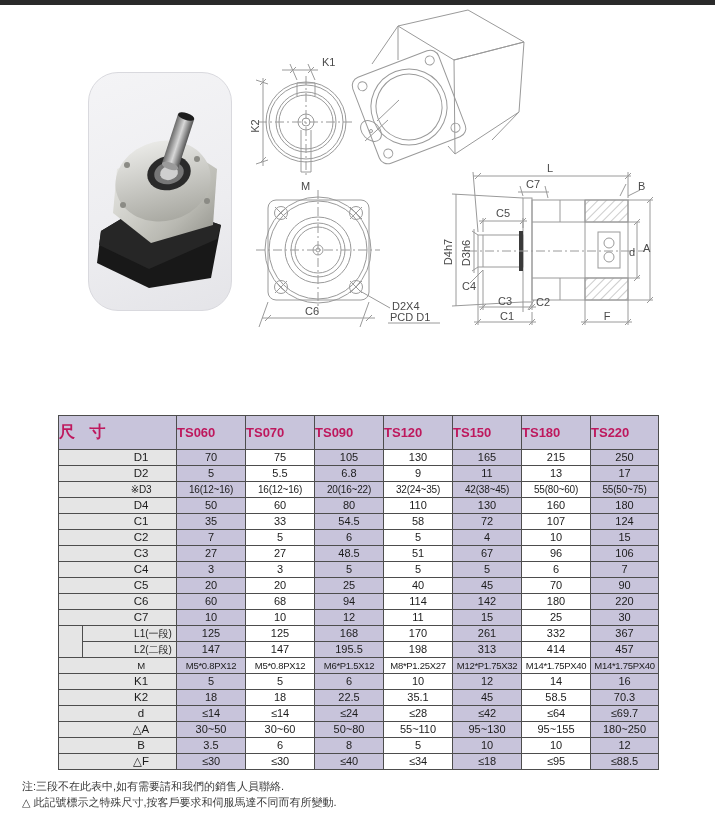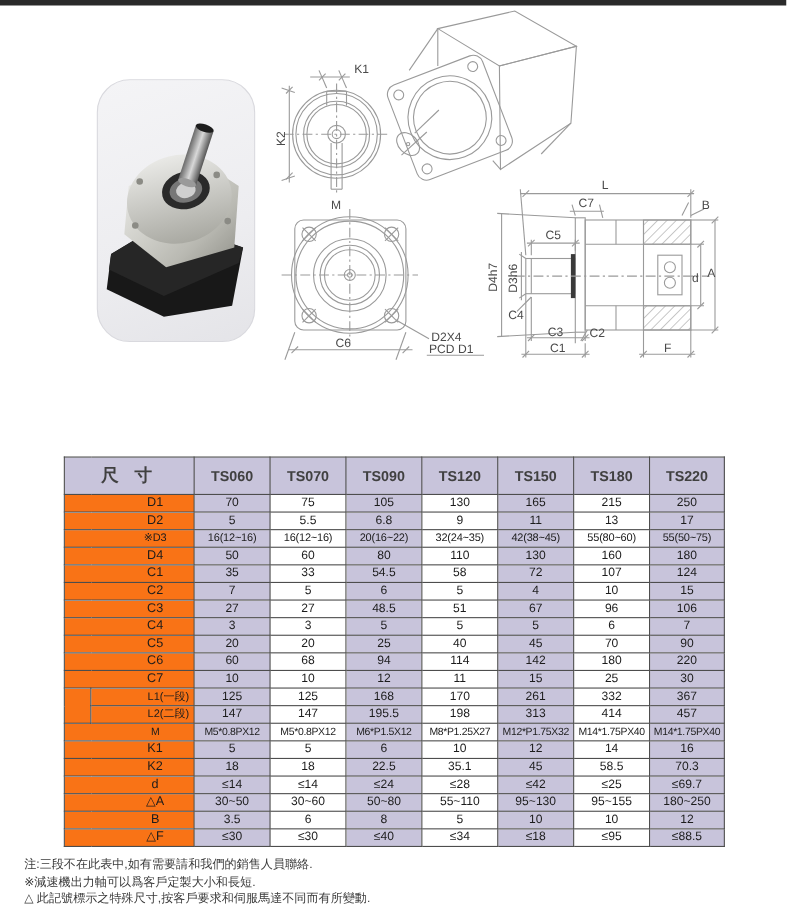--- a/index.html
+++ b/index.html
@@ -13,29 +13,29 @@
     background:linear-gradient(160deg,#f4f4f6 0%,#ededf0 60%,#e4e4e8 100%);
     border:1px solid #d9d9de;border-radius:30px;overflow:hidden;
   }
   .drawings{position:absolute;left:0;top:0;width:715px;height:412px;}
   .drawings text{font-size:11px;fill:#4a4a4a;font-family:"Liberation Sans","DejaVu Sans",sans-serif;}
   table.dim{
     position:absolute;left:58px;top:415px;width:600px;border-collapse:collapse;table-layout:fixed;
   }
   table.dim th{
     background:#c8c4db;border:1px solid #4d4d4d;font-size:13px;font-weight:bold;height:33px;
-    text-align:center;padding:0;color:#404040;
+    text-align:left;padding:0;color:#be185d;
   }
   table.dim thead th:first-child{font-size:16px;letter-spacing:5px;}
   table.dim td{
     border:1px solid #4d4d4d;text-align:center;font-size:11px;height:15px;line-height:15px;
     padding:0 1px;background:#ffffff;white-space:nowrap;overflow:hidden;
   }
   table.dim td.shade{background:#c8c4db;}
-  table.dim td.lbl{background:#f97316;font-size:11.5px;padding-left:48px;}
+  table.dim td.lbl{background:#e5e5e5;font-size:11.5px;padding-left:48px;}
   table.dim td.group{font-size:12px;}
   table.dim tbody tr:nth-child(3) td{font-size:10px;letter-spacing:-0.2px;margin-left:20px;}
   table.dim tbody tr:nth-child(12) td.lbl,
   table.dim tbody tr:nth-child(13) td.lbl{font-size:10px;}
   table.dim tbody tr:nth-child(14) td{font-size:9.5px;letter-spacing:-0.3px;}
   .notes{position:absolute;left:22px;top:779px;font-size:11px;line-height:15.5px;color:#3a3a3a;}
 </style>
 </head>
 <body>
 
@@ -479,21 +479,21 @@
         <td>58.5</td>
         <td class="shade">70.3</td>
       </tr>
       <tr>
         <td class="lbl" colspan="2">d</td>
         <td class="shade">≤14</td>
         <td>≤14</td>
         <td class="shade">≤24</td>
         <td>≤28</td>
         <td class="shade">≤42</td>
-        <td>≤25</td>
+        <td>≤64</td>
         <td class="shade">≤69.7</td>
       </tr>
       <tr>
         <td class="lbl" colspan="2">△A</td>
         <td class="shade">30~50</td>
         <td>30~60</td>
         <td class="shade">50~80</td>
         <td>55~110</td>
         <td class="shade">95~130</td>
         <td>95~155</td>
@@ -517,15 +517,14 @@
         <td>≤34</td>
         <td class="shade">≤18</td>
         <td>≤95</td>
         <td class="shade">≤88.5</td>
       </tr>
     </tbody>
 </table>
 
 <div class="notes">
   <div>注:三段不在此表中,如有需要請和我們的銷售人員聯絡.</div>
-  <div>※減速機出力軸可以爲客戶定製大小和長短.</div>
   <div>△ 此記號標示之特殊尺寸,按客戶要求和伺服馬達不同而有所變動.</div>
 </div>
 
 </body></html>

